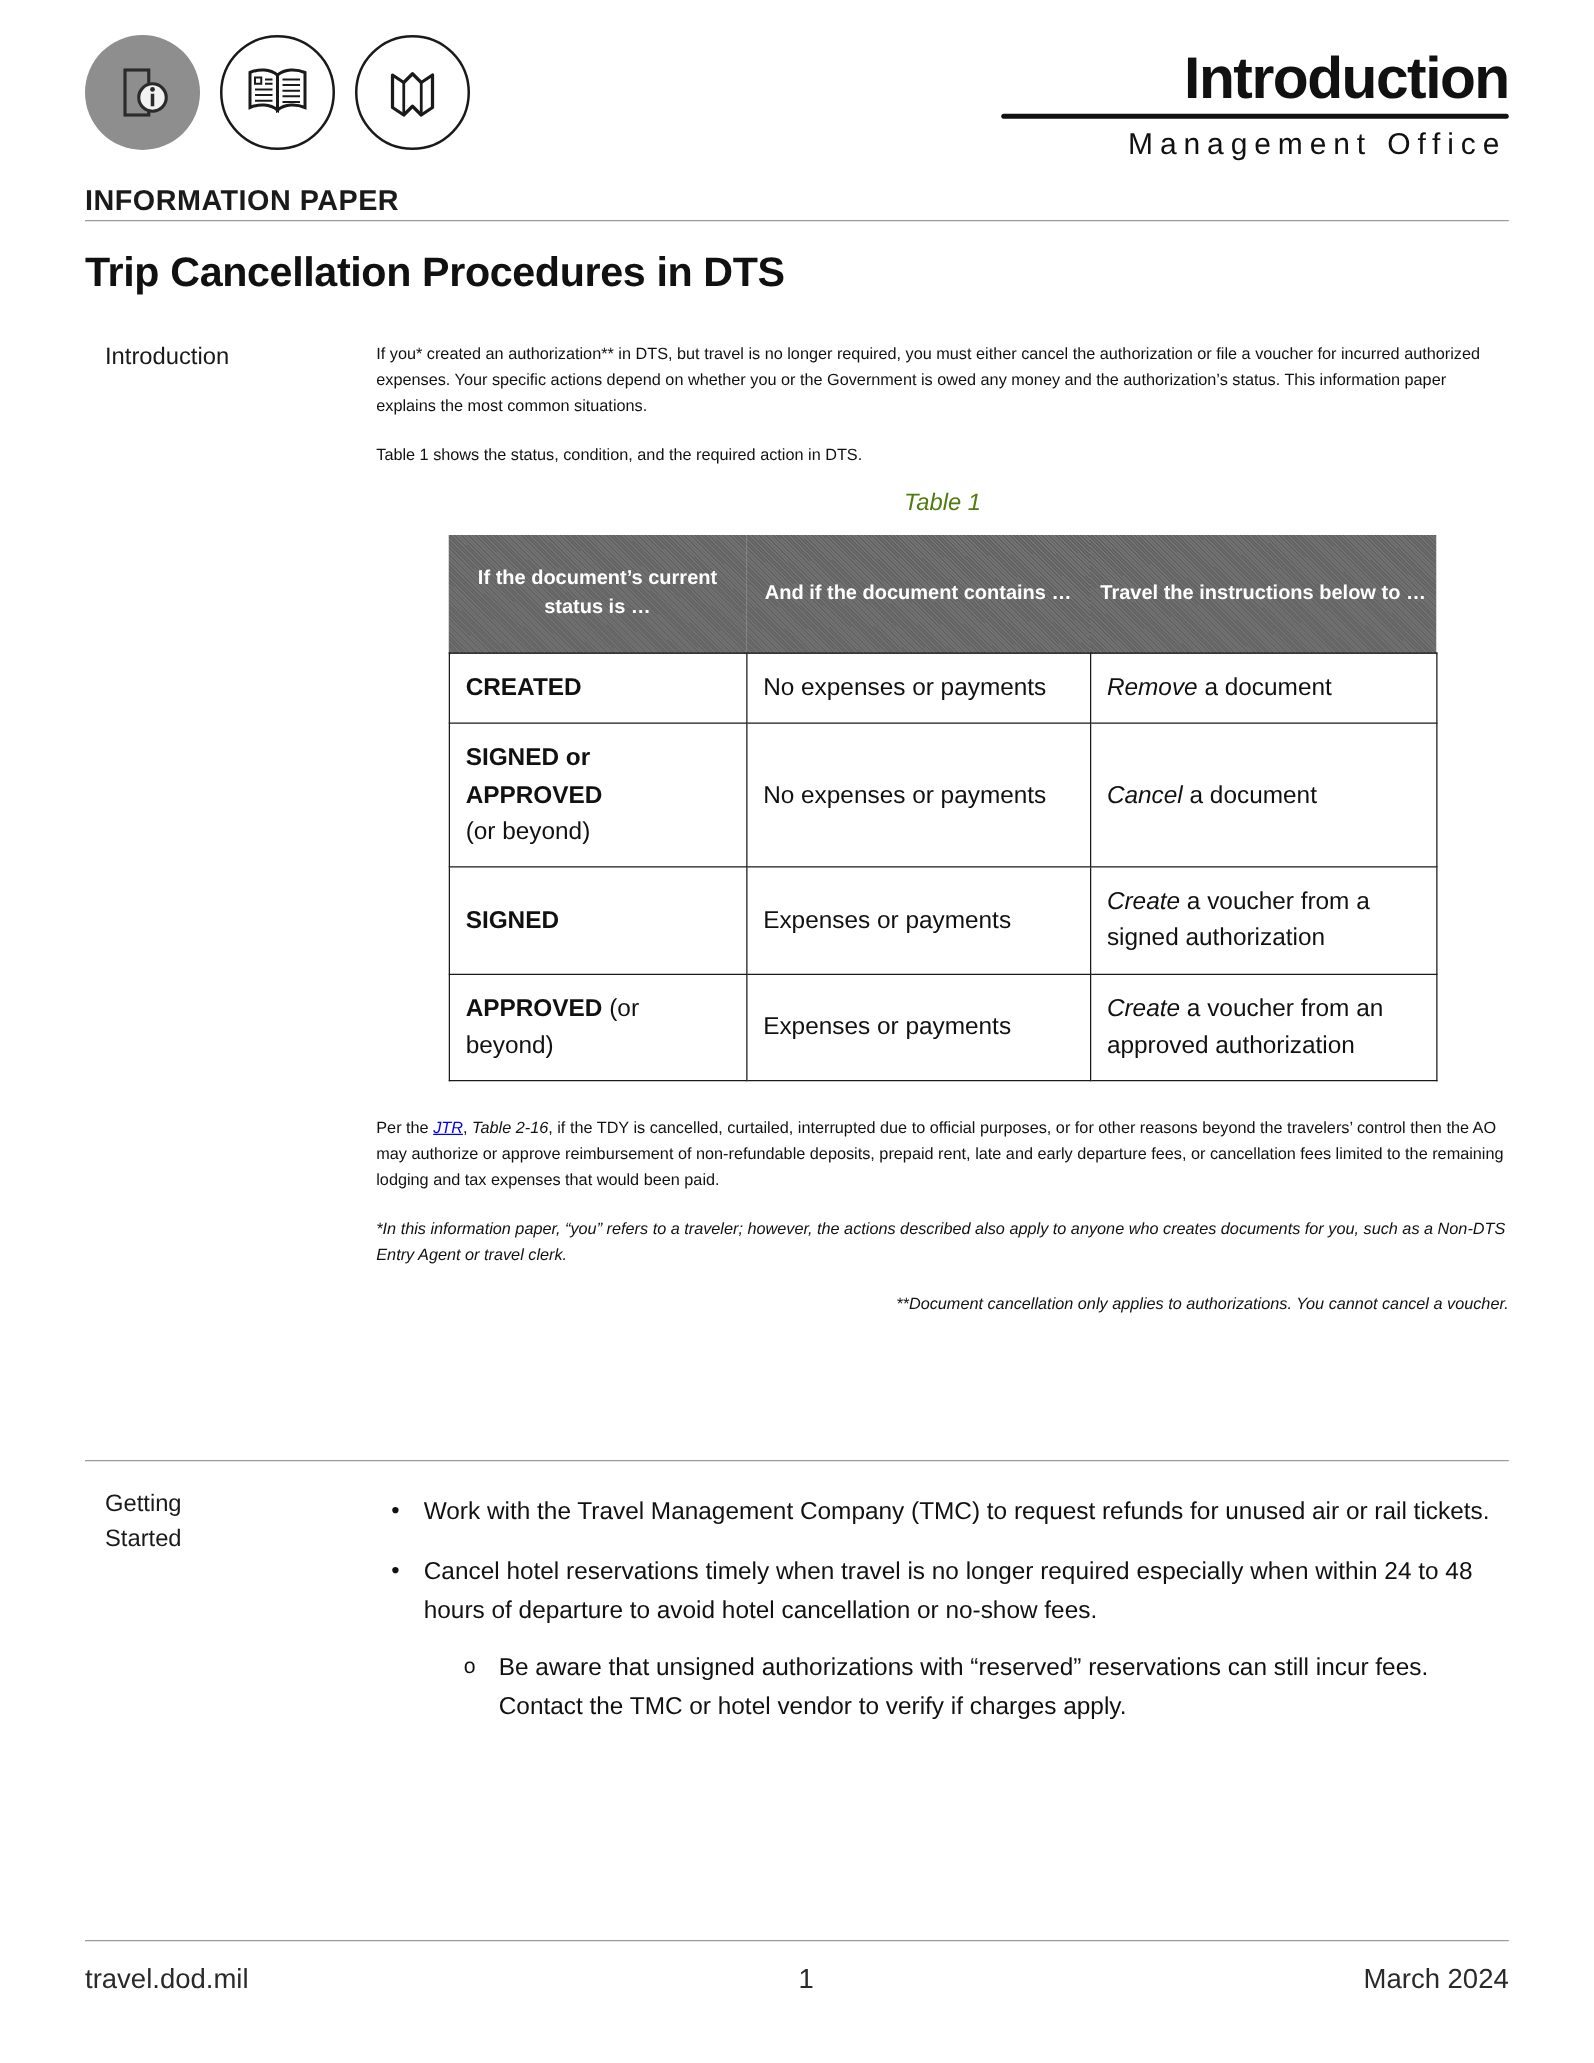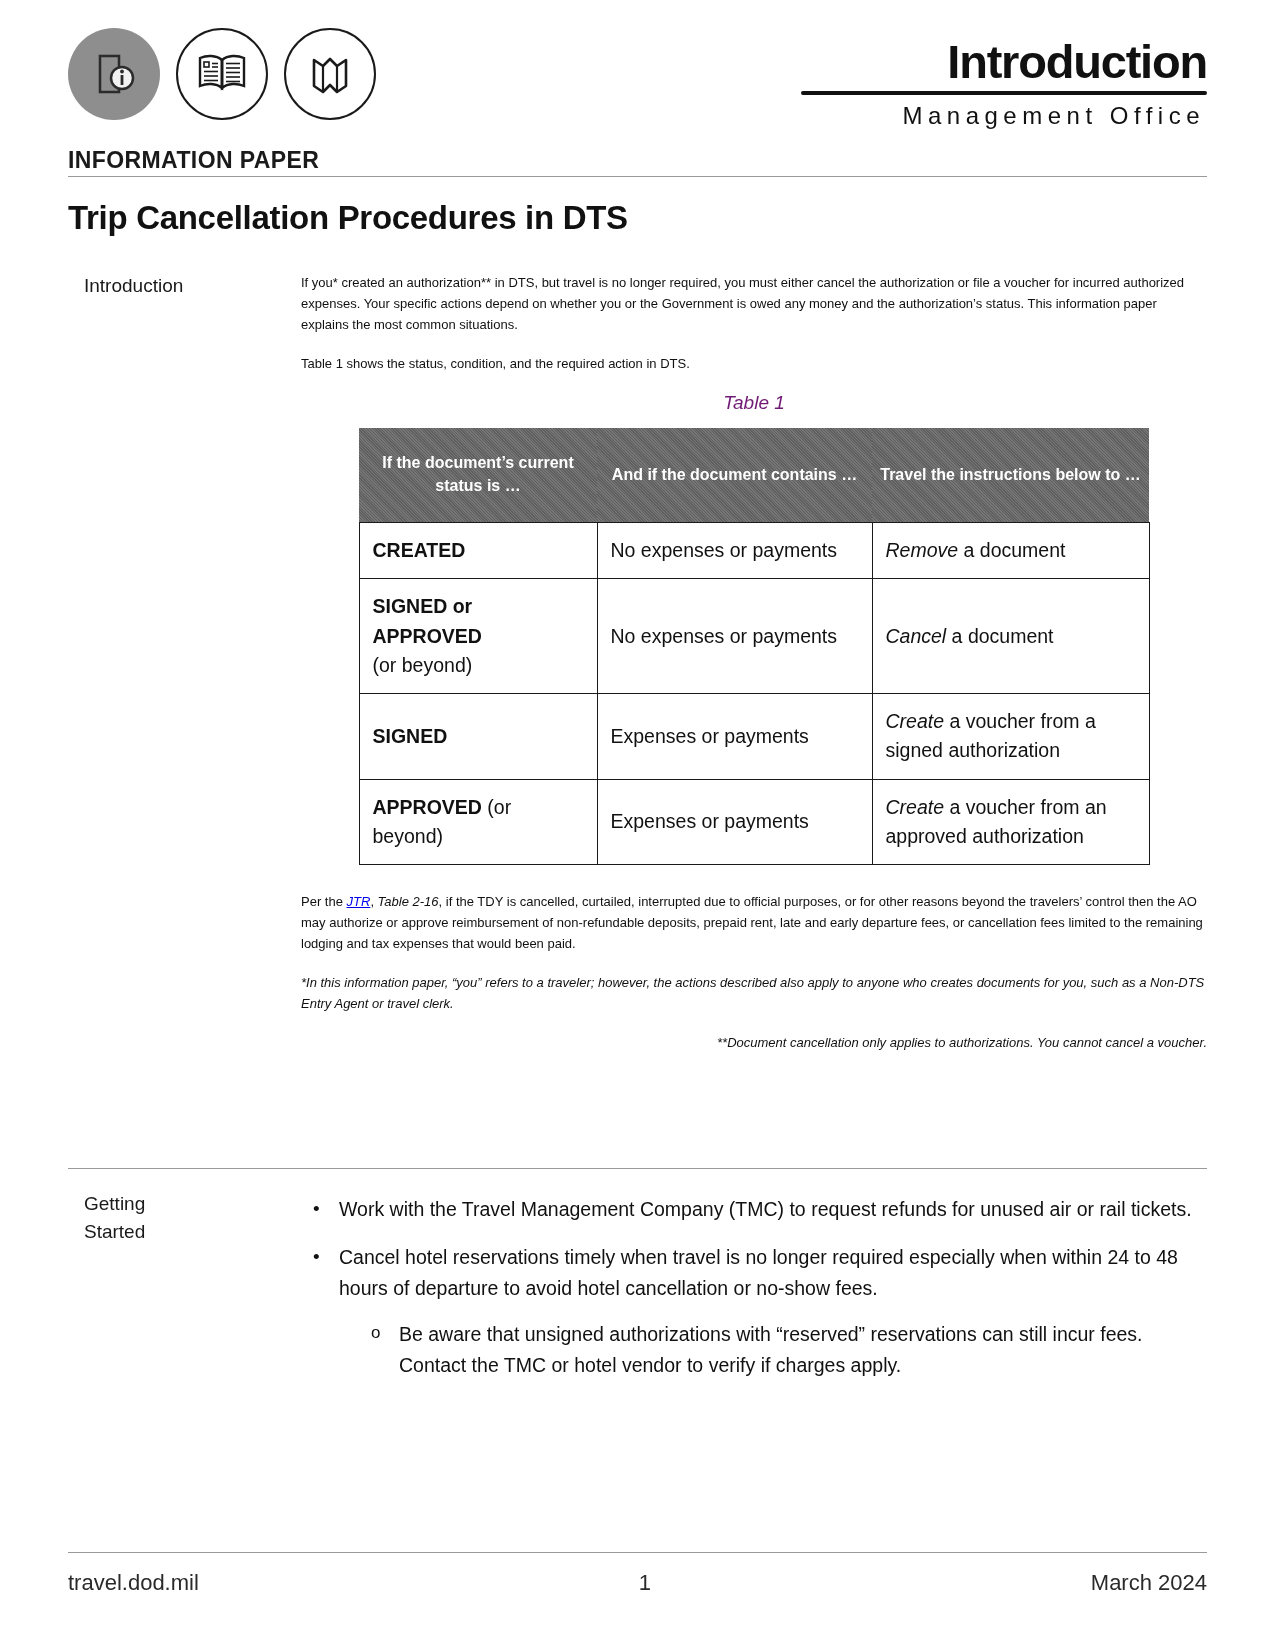--- a/index.html
+++ b/index.html
@@ -156,21 +156,21 @@
     font-style: italic;
     text-decoration: underline;
   }
   p.ital { font-style: italic; }
 
   
   .table-caption {
     text-align: center;
     font-size: 19px;
     font-style: italic;
-    color: #701a75;
+    color: #4d7c0f;
     margin: 6px 0 14px 0;
   }
   table.t1 {
     border-collapse: collapse;
     width: 790px;
     margin: 0 auto;
     table-layout: fixed;
   }
   table.t1 th {
     background: #5f5f5f;

